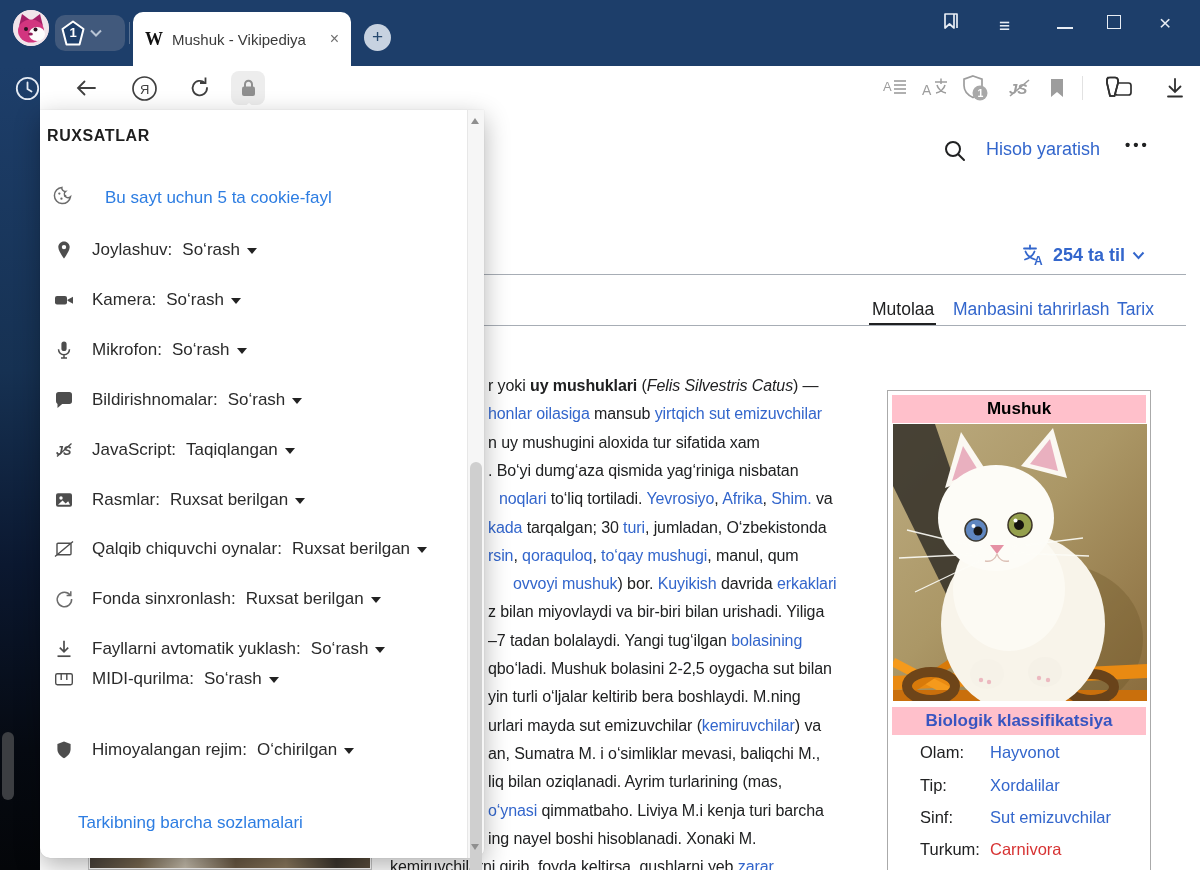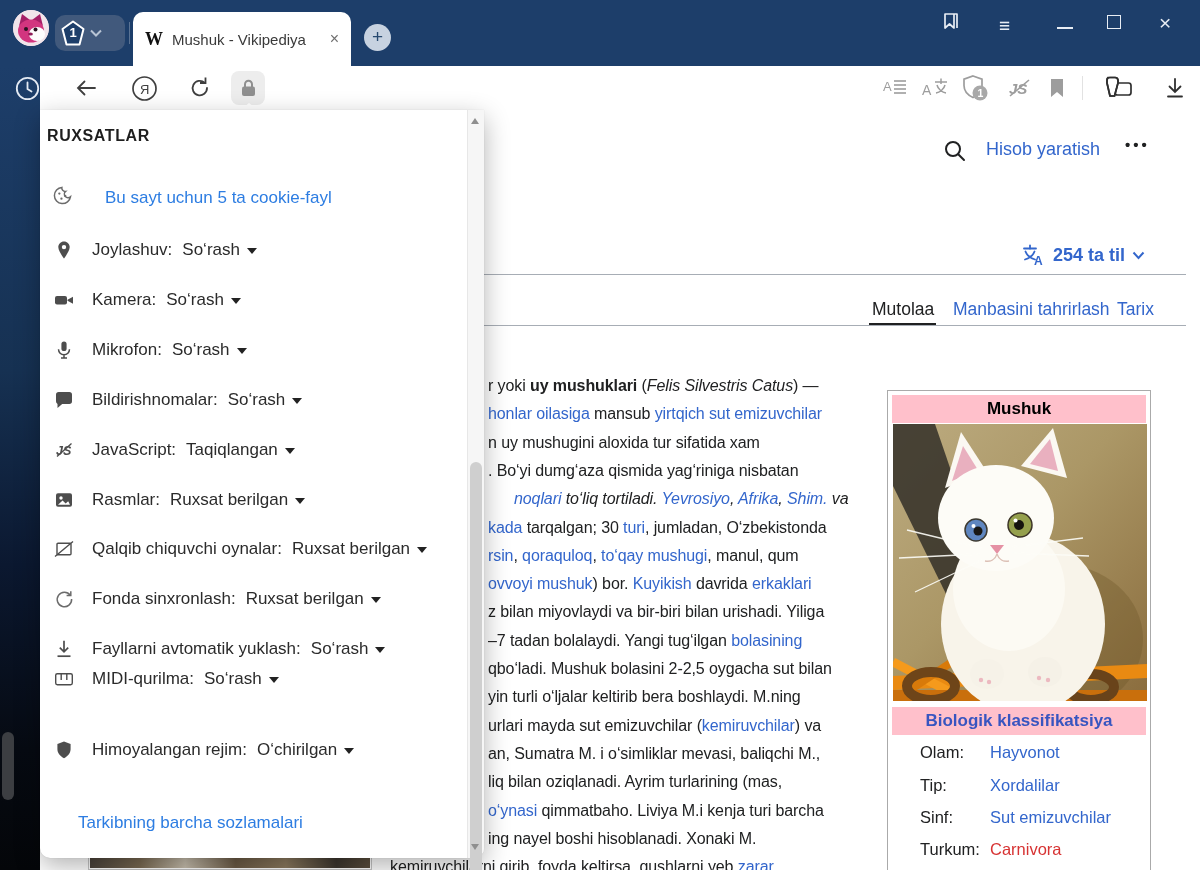--- a/index.html
+++ b/index.html
@@ -263,24 +263,24 @@
       <span class="wtab" style="left: 1077px; color: rgb(51, 102, 204);">Tarix</span>
     </div>
   <div class="abs" id="tab-underline"></div>
   <div class="abs" id="tabs-line"></div>
 
   <div id="article">
       <div class="aline" style="top: 267px; left: 448px;"><span class="">r yoki </span><span class="b">uy mushuklari</span><span class=""> (</span><span class="i">Felis Silvestris Catus</span><span class="">) —</span></div>
       <div class="aline" style="top: 295.3px; left: 448px;"><span class="lnk">honlar oilasiga</span><span class=""> mansub </span><span class="lnk">yirtqich sut emizuvchilar</span></div>
       <div class="aline" style="top: 323.6px; left: 448px;"><span class="">n uy mushugini aloxida tur sifatida xam</span></div>
       <div class="aline" style="top: 351.9px; left: 448px;"><span class="">. Bo‘yi dumg‘aza qismida yag‘riniga nisbatan</span></div>
-      <div class="aline" style="top: 380.2px; left: 474px; font-style: italic;"><span class="lnk">noqlari</span><span class=""> to‘liq tortiladi. </span><span class="lnk">Yevrosiyo</span><span class="">, </span><span class="lnk">Afrika</span><span class="">, </span><span class="lnk">Shim.</span><span class=""> va</span></div>
+      <div class="aline" style="top: 380.2px; left: 459px;"><span class="lnk">noqlari</span><span class=""> to‘liq tortiladi. </span><span class="lnk">Yevrosiyo</span><span class="">, </span><span class="lnk">Afrika</span><span class="">, </span><span class="lnk">Shim.</span><span class=""> va</span></div>
       <div class="aline" style="top: 408.5px; left: 448px;"><span class="lnk">kada</span><span class=""> tarqalgan; 30 </span><span class="lnk">turi</span><span class="">, jumladan, O‘zbekistonda</span></div>
       <div class="aline" style="top: 436.8px; left: 448px;"><span class="lnk">rsin</span><span class="">, </span><span class="lnk">qoraquloq</span><span class="">, </span><span class="lnk">to‘qay mushugi</span><span class="">, manul, qum</span></div>
-      <div class="aline" style="top: 465.1px; left: 448px;"><span class="lnk">ovvoyi mushuk</span><span class="">) bor. </span><span class="lnk">Kuyikish</span><span class=""> davrida </span><span class="lnk">erkaklari</span></div>
+      <div class="aline" style="top: 465.1px; left: 473px;"><span class="lnk">ovvoyi mushuk</span><span class="">) bor. </span><span class="lnk">Kuyikish</span><span class=""> davrida </span><span class="lnk">erkaklari</span></div>
       <div class="aline" style="top: 493.4px; left: 448px;"><span class="">z bilan miyovlaydi va bir-biri bilan urishadi. Yiliga</span></div>
       <div class="aline" style="top: 521.7px; left: 448px;"><span class="">–7 tadan bolalaydi. Yangi tug‘ilgan </span><span class="lnk">bolasining</span></div>
       <div class="aline" style="top: 550px; left: 448px;"><span class="">qbo‘ladi. Mushuk bolasini 2-2,5 oygacha sut bilan</span></div>
       <div class="aline" style="top: 578.3px; left: 448px;"><span class="">yin turli o‘ljalar keltirib bera boshlaydi. M.ning</span></div>
       <div class="aline" style="top: 606.6px; left: 448px;"><span class="">urlari mayda sut emizuvchilar (</span><span class="lnk">kemiruvchilar</span><span class="">) va</span></div>
       <div class="aline" style="top: 634.9px; left: 448px;"><span class="">an, Sumatra M. i o‘simliklar mevasi, baliqchi M.,</span></div>
       <div class="aline" style="top: 663.2px; left: 448px;"><span class="">liq bilan oziqlanadi. Ayrim turlarining (mas,</span></div>
       <div class="aline" style="top: 691.5px; left: 448px;"><span class="lnk">o‘ynasi</span><span class=""> qimmatbaho. Liviya M.i kenja turi barcha</span></div>
       <div class="aline" style="top: 719.8px; left: 448px;"><span class="">ing nayel boshi hisoblanadi. Xonaki M.</span></div>
       <div class="aline" style="top: 748.1px; left: 350px;"><span class="">kemiruvchilarni qirib, foyda keltirsa, qushlarni yeb </span><span class="lnk">zarar</span></div>

